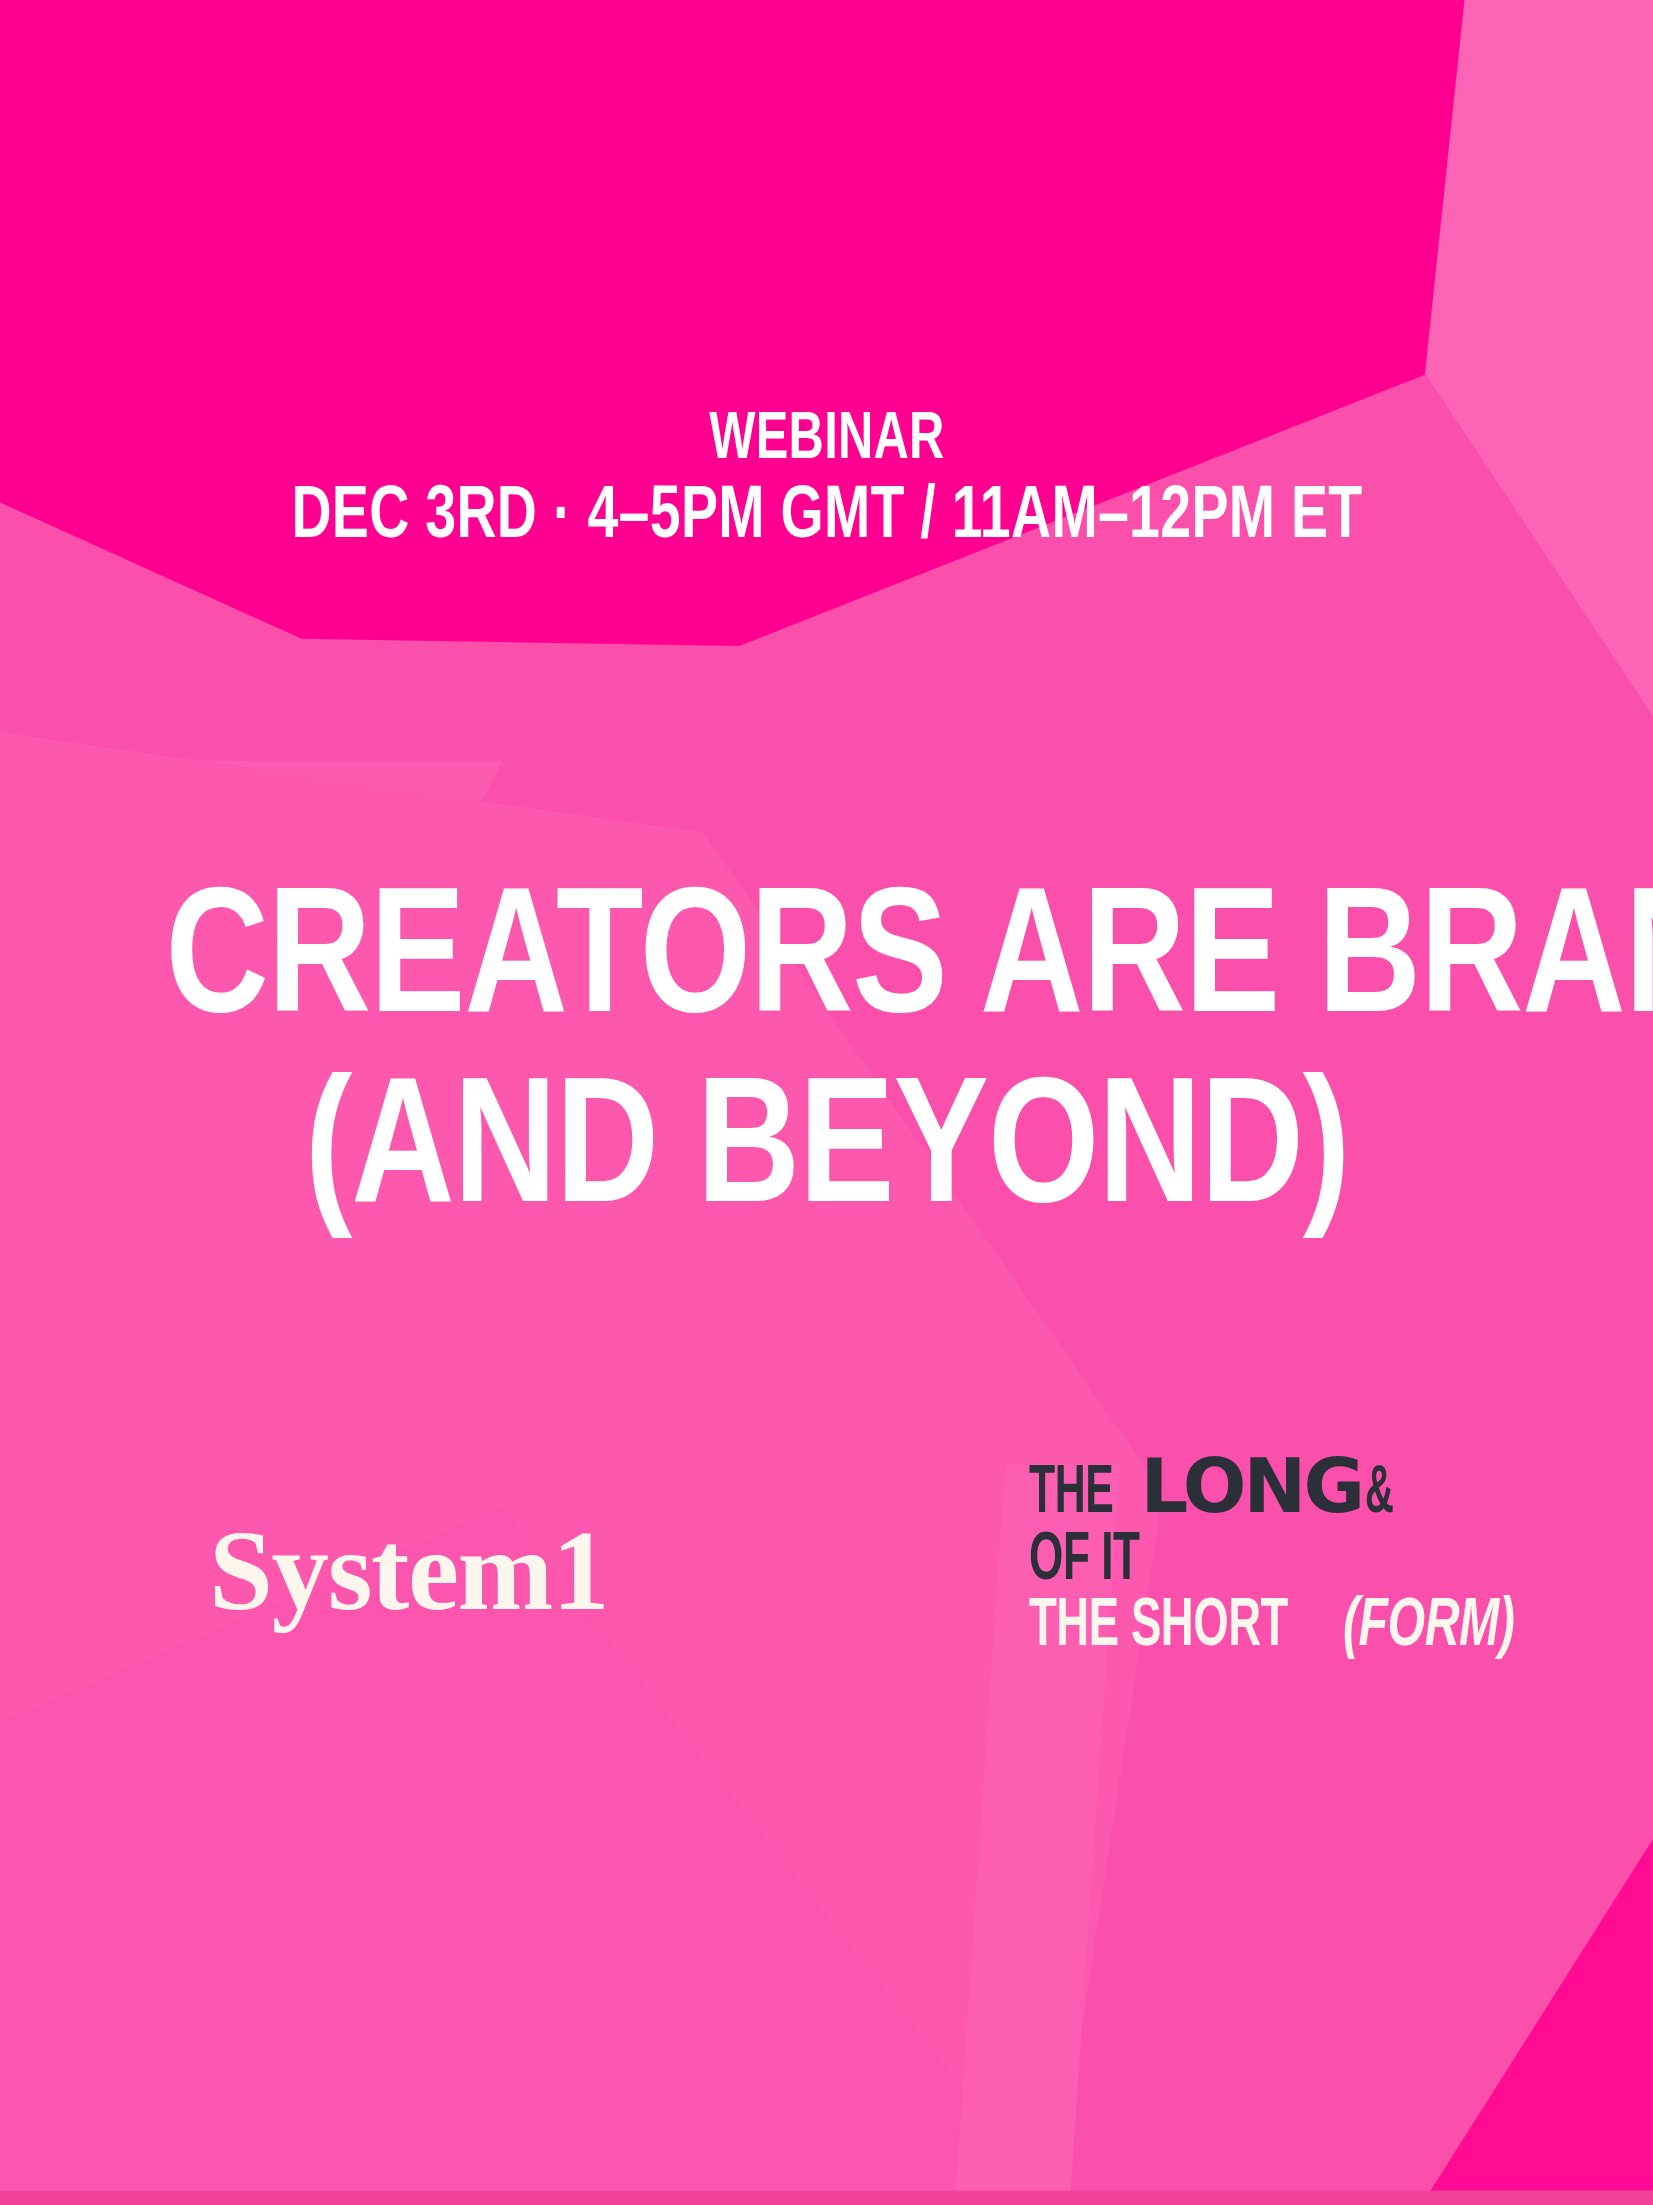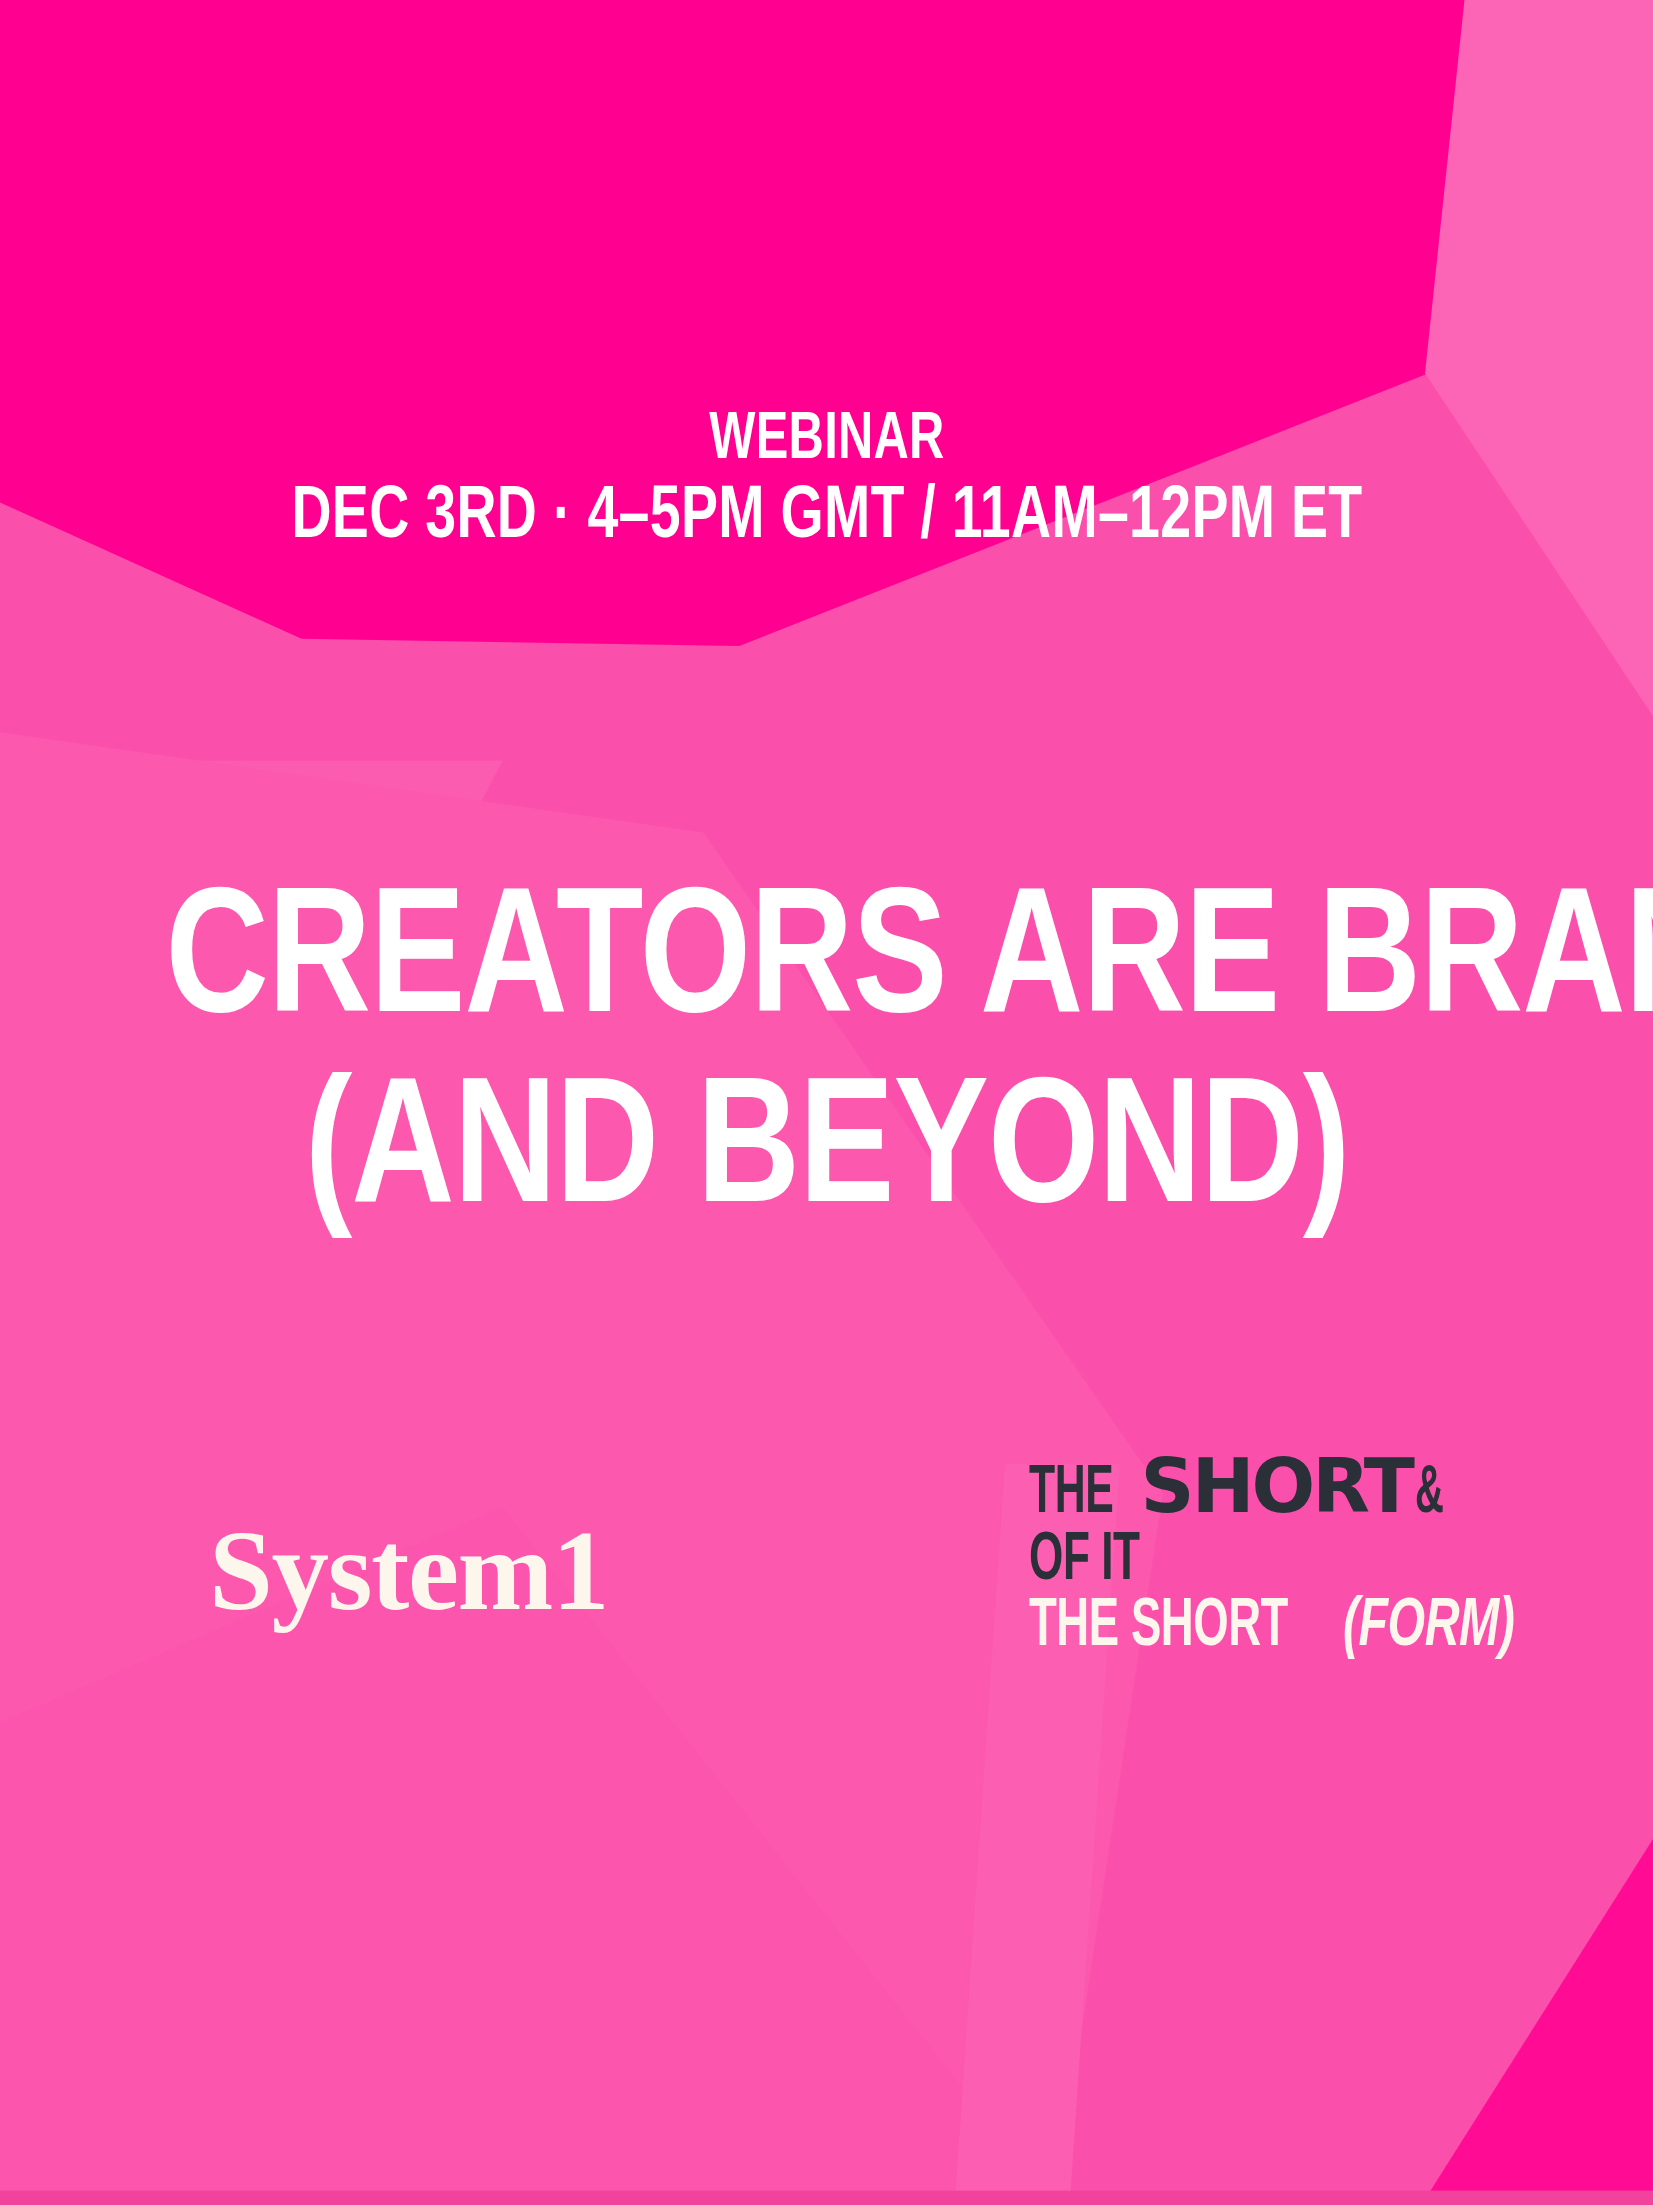--- a/index.html
+++ b/index.html
@@ -227,21 +227,21 @@
 
     <div class="headline">
       <span class="headline-line headline-line-1">CREATORS ARE BRAND BUILDERS</span>
       <span class="headline-line headline-line-2">(AND BEYOND)</span>
     </div>
 
     <div class="system1-logo">System1</div>
 
     <div class="lsoi-logo">
       <span class="lsoi-row lsoi-row-1">
-        <span class="lsoi-the">THE</span><span class="lsoi-long">SHORT</span><span class="lsoi-amp">&amp;</span>
+        <span class="lsoi-the">THE</span><span class="lsoi-long">LONG</span><span class="lsoi-amp">&amp;</span>
       </span>
       <span class="lsoi-row lsoi-row-3">
         <span class="lsoi-ofit">OF IT</span>
       </span>
       <span class="lsoi-row lsoi-row-2">
         <span class="lsoi-theshort">THE SHORT</span><span class="lsoi-form">(FORM)</span>
       </span>
     </div>
 
   </div>

